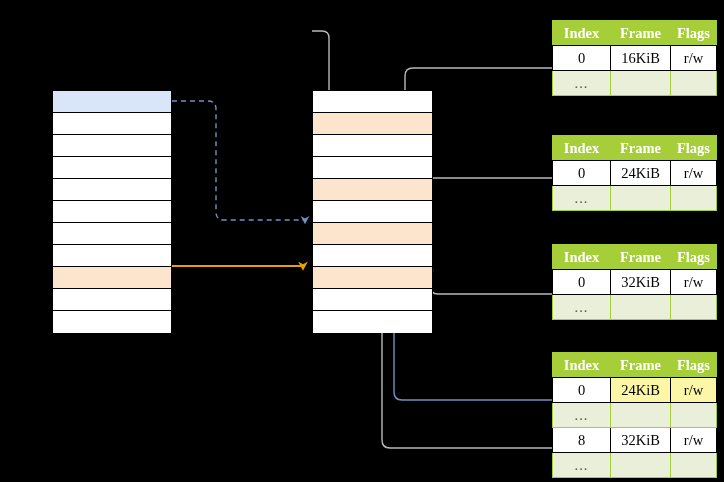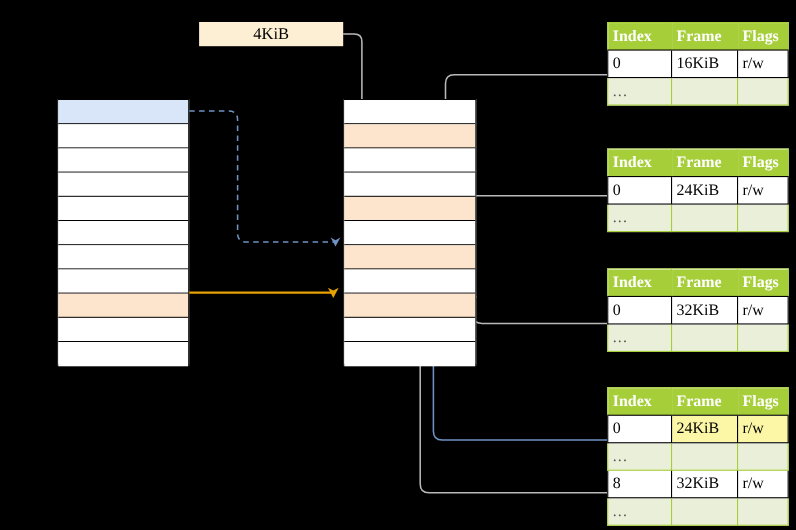--- a/index.html
+++ b/index.html
@@ -54,21 +54,21 @@
     position: absolute;
     border-collapse: collapse;
     background: #ffffff;
     table-layout: fixed;
   }
   .ptable td, .ptable th {
     border: 1.2px solid #000000;
     font-size: 14.5px;
     padding: 0 4px;
     height: 25px;
-    text-align: left;
+    text-align: center;
     font-weight: normal;
     color: #000000;
     white-space: nowrap;
     overflow: hidden;
   }
   .ptable th {
     background: #a6ce39;
     color: #ffffff;
     font-weight: bold;
     border-color: #a6ce39;
@@ -119,21 +119,20 @@
 
     <path d="M552,448 L390,448 Q382,448 382,440 L382,272" fill="none" stroke="#b9b9b9" stroke-width="1.4" marker-end="url(#ah-gray-up)"></path>
 
     <path d="M552,400 L402,400 Q394,400 394,392 L394,224" fill="none" stroke="#6f93c4" stroke-width="1.4" marker-end="url(#ah-blue)"></path>
 
     <path d="M172,101 L208,101 Q216,101 216,109 L216,212 Q216,220 224,220 L305,220" fill="none" stroke="#6f93c4" stroke-width="1.4" stroke-dasharray="5,4" marker-end="url(#ah-blue)"></path>
 
     <path d="M172,266 L303,266" fill="none" stroke="#e8a200" stroke-width="2.2" marker-end="url(#ah-orange)"></path>
   </svg>
 
-  <div class="offset-label" style="left:181px; top:20px; width:131px;">4KiB</div>
 
   <div class="col" id="col-virtual" style="left:52px; top:90px; width:120px; height:242px;">
       <div class="cell blue"></div>
       <div class="cell"></div>
       <div class="cell"></div>
       <div class="cell"></div>
       <div class="cell"></div>
       <div class="cell"></div>
       <div class="cell"></div>
       <div class="cell"></div>

